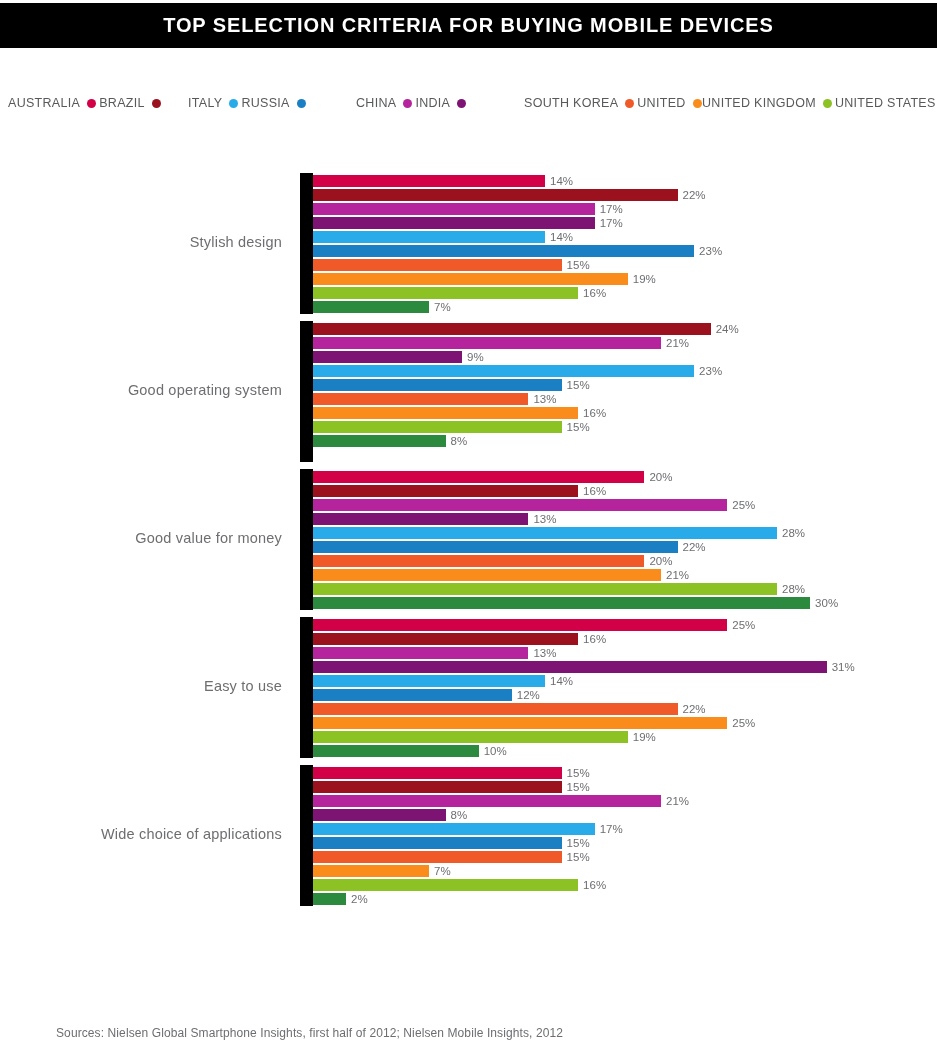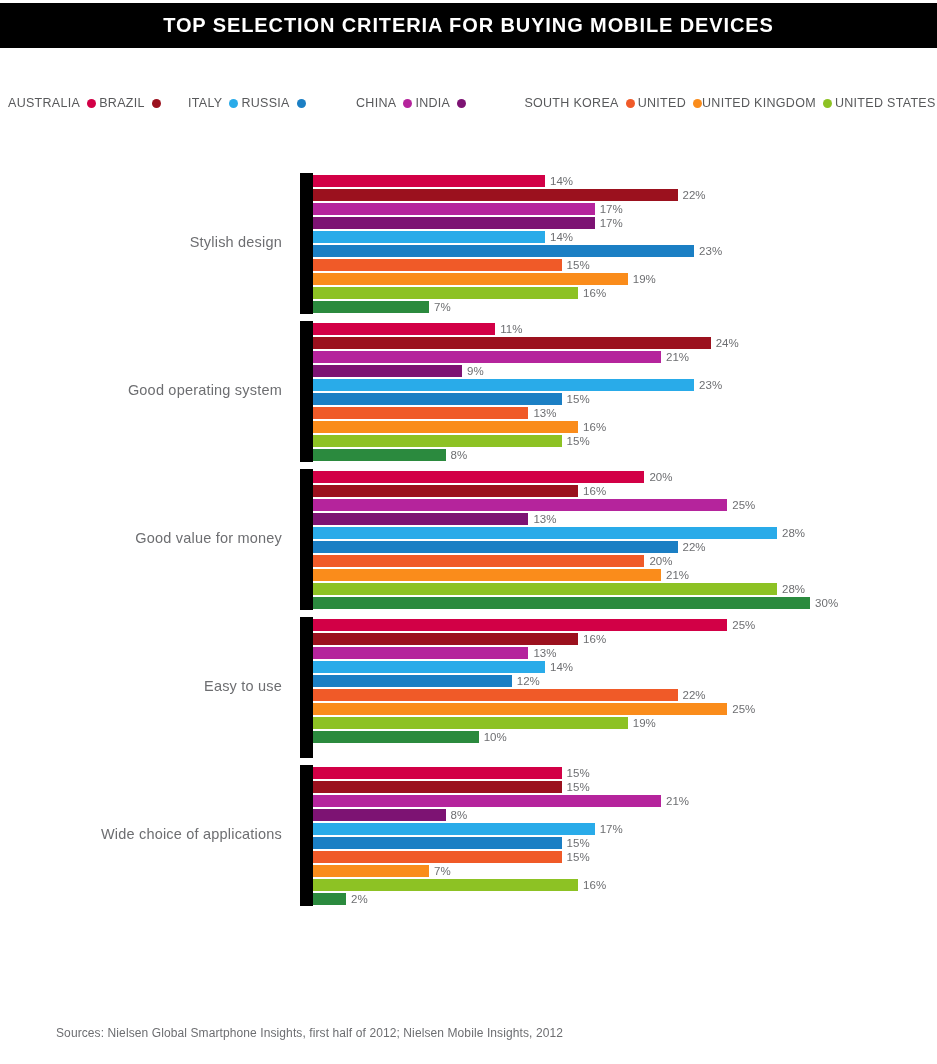--- a/index.html
+++ b/index.html
@@ -50,21 +50,21 @@
     align-items: flex-start;
   }
   .legend-col {
     display: flex;
     flex-direction: row;
     gap: 3px;
   }
   .legend-col-1 { width: 188px; padding-left: 8px; }
   .legend-col-2 { width: 168px; }
   .legend-col-3 { width: 168px; }
-  .legend-col-4 { width: 178px; justify-content: flex-end; }
+  .legend-col-4 { width: 178px; }
   .legend-col-5 { width: 218px; padding-right: 56px; }
 
   .legend-item {
     display: flex;
     align-items: center;
     justify-content: flex-end;
     gap: 7px;
     height: 18px;
   }
   .legend-label {
@@ -259,24 +259,20 @@
         </div>
       </div>
     </div>
     <div class="group">
       <div class="group-label-cell">
         <div class="group-label">Good operating system</div>
       </div>
       <div class="axis-spine"></div>
       <div class="bars">
         <div class="bar-row">
-          <div class="bar" style="width: 182.3px; background: rgb(210, 0, 70);"></div>
-          <span class="bar-value">11%</span>
-        </div>
-        <div class="bar-row">
           <div class="bar" style="width: 397.7px; background: rgb(155, 17, 30);"></div>
           <span class="bar-value">24%</span>
         </div>
         <div class="bar-row">
           <div class="bar" style="width: 348px; background: rgb(181, 36, 156);"></div>
           <span class="bar-value">21%</span>
         </div>
         <div class="bar-row">
           <div class="bar" style="width: 149.1px; background: rgb(125, 19, 115);"></div>
           <span class="bar-value">9%</span>
@@ -367,20 +363,24 @@
         </div>
         <div class="bar-row">
           <div class="bar" style="width: 265.1px; background: rgb(155, 17, 30);"></div>
           <span class="bar-value">16%</span>
         </div>
         <div class="bar-row">
           <div class="bar" style="width: 215.4px; background: rgb(181, 36, 156);"></div>
           <span class="bar-value">13%</span>
         </div>
         <div class="bar-row">
+          <div class="bar" style="width: 513.7px; background: rgb(125, 19, 115);"></div>
+          <span class="bar-value">31%</span>
+        </div>
+        <div class="bar-row">
           <div class="bar" style="width: 232px; background: rgb(41, 171, 233);"></div>
           <span class="bar-value">14%</span>
         </div>
         <div class="bar-row">
           <div class="bar" style="width: 198.8px; background: rgb(27, 127, 196);"></div>
           <span class="bar-value">12%</span>
         </div>
         <div class="bar-row">
           <div class="bar" style="width: 364.5px; background: rgb(240, 90, 40);"></div>
           <span class="bar-value">22%</span>

